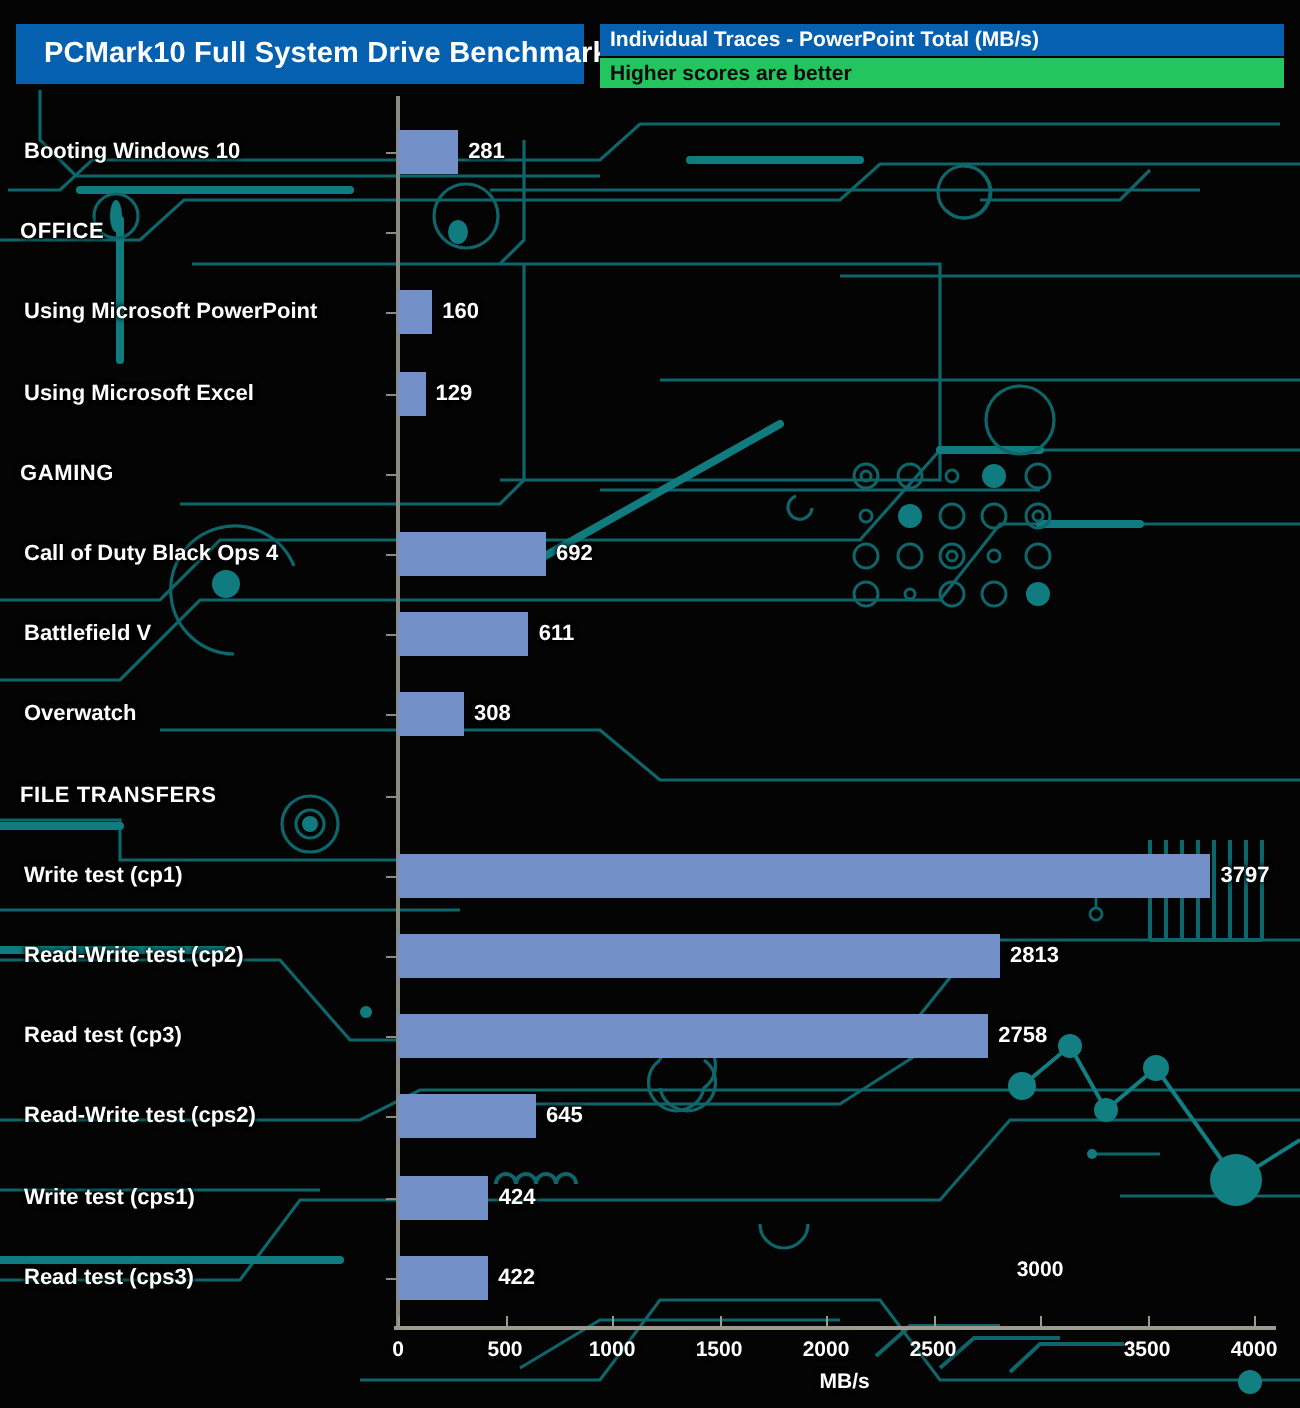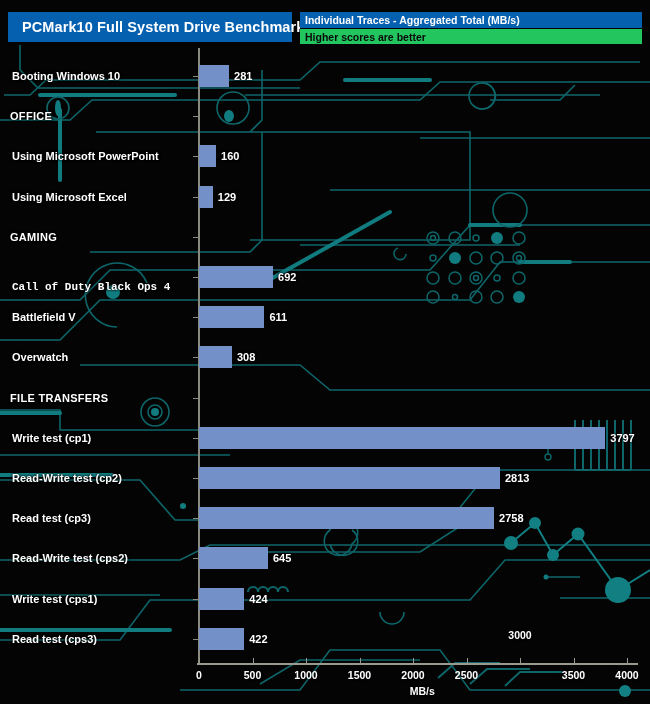--- a/index.html
+++ b/index.html
@@ -167,21 +167,21 @@
     <g fill="#117c80">
         <circle cx="546" cy="577" r="2.5"></circle>
       </g>
   </svg>
 
   <div class="hdr-left">
     <span>PCMark10 Full System Drive Benchmark</span>
   </div>
   <div class="hdr-right">
     <div class="hdr-r1">
-      <span>Individual Traces - Aggregated Total (MB/s)</span>
+      <span>Individual Traces - PowerPoint Total (MB/s)</span>
     </div>
     <div class="hdr-r2">
       <span>Higher scores are better</span>
     </div>
   </div>
 
   <div id="plot">
       <div class="yaxis" style="left: 198px; top: 48px; height: 614.8px;"></div>
       <div class="ytick" style="left: 193px; top: 76px;"></div>
       <div class="row-label" style="top: 76px; left: 12px;">Booting Windows 10</div>
@@ -193,21 +193,21 @@
       <div class="row-label" style="top: 156.4px; left: 12px;">Using Microsoft PowerPoint</div>
       <div class="bar" style="left: 199px; top: 156.4px; width: 17.12px; height: 22px; background: rgb(115, 145, 200);"></div>
       <div class="bar-val" style="left: 221.12px; top: 156.4px;">160</div>
       <div class="ytick" style="left: 193px; top: 196.6px;"></div>
       <div class="row-label" style="top: 196.6px; left: 12px;">Using Microsoft Excel</div>
       <div class="bar" style="left: 199px; top: 196.6px; width: 13.803px; height: 22px; background: rgb(115, 145, 200);"></div>
       <div class="bar-val" style="left: 217.803px; top: 196.6px;">129</div>
       <div class="ytick" style="left: 193px; top: 236.8px;"></div>
       <div class="row-label group" style="top: 236.8px; left: 10px;">GAMING</div>
       <div class="ytick" style="left: 193px; top: 277px;"></div>
-      <div class="row-label" style="top: 287px; left: 12px; font-family: Liberation Mono, monospace;">Call of Duty Black Ops 4</div>
+      <div class="row-label" style="top: 277px; left: 12px;">Call of Duty Black Ops 4</div>
       <div class="bar" style="left: 199px; top: 277px; width: 74.044px; height: 22px; background: rgb(115, 145, 200);"></div>
       <div class="bar-val" style="left: 278.044px; top: 277px;">692</div>
       <div class="ytick" style="left: 193px; top: 317.2px;"></div>
       <div class="row-label" style="top: 317.2px; left: 12px;">Battlefield V</div>
       <div class="bar" style="left: 199px; top: 317.2px; width: 65.377px; height: 22px; background: rgb(115, 145, 200);"></div>
       <div class="bar-val" style="left: 269.377px; top: 317.2px;">611</div>
       <div class="ytick" style="left: 193px; top: 357.4px;"></div>
       <div class="row-label" style="top: 357.4px; left: 12px; text-align: right;">Overwatch</div>
       <div class="bar" style="left: 199px; top: 357.4px; width: 32.956px; height: 22px; background: rgb(115, 145, 200);"></div>
       <div class="bar-val" style="left: 236.956px; top: 357.4px;">308</div>

